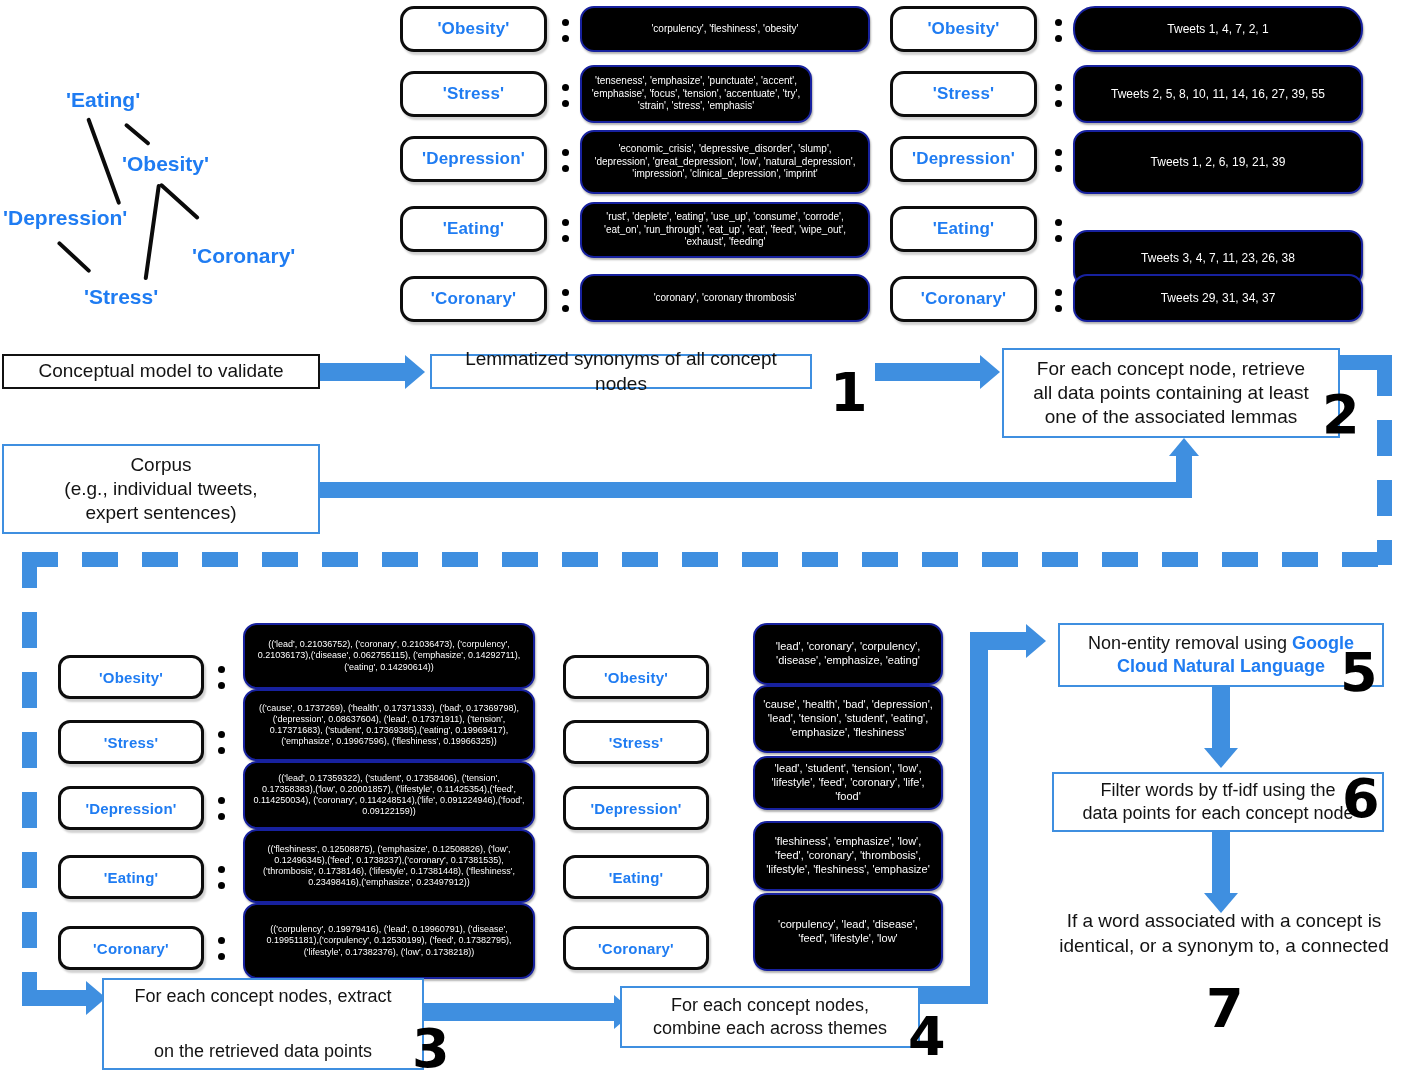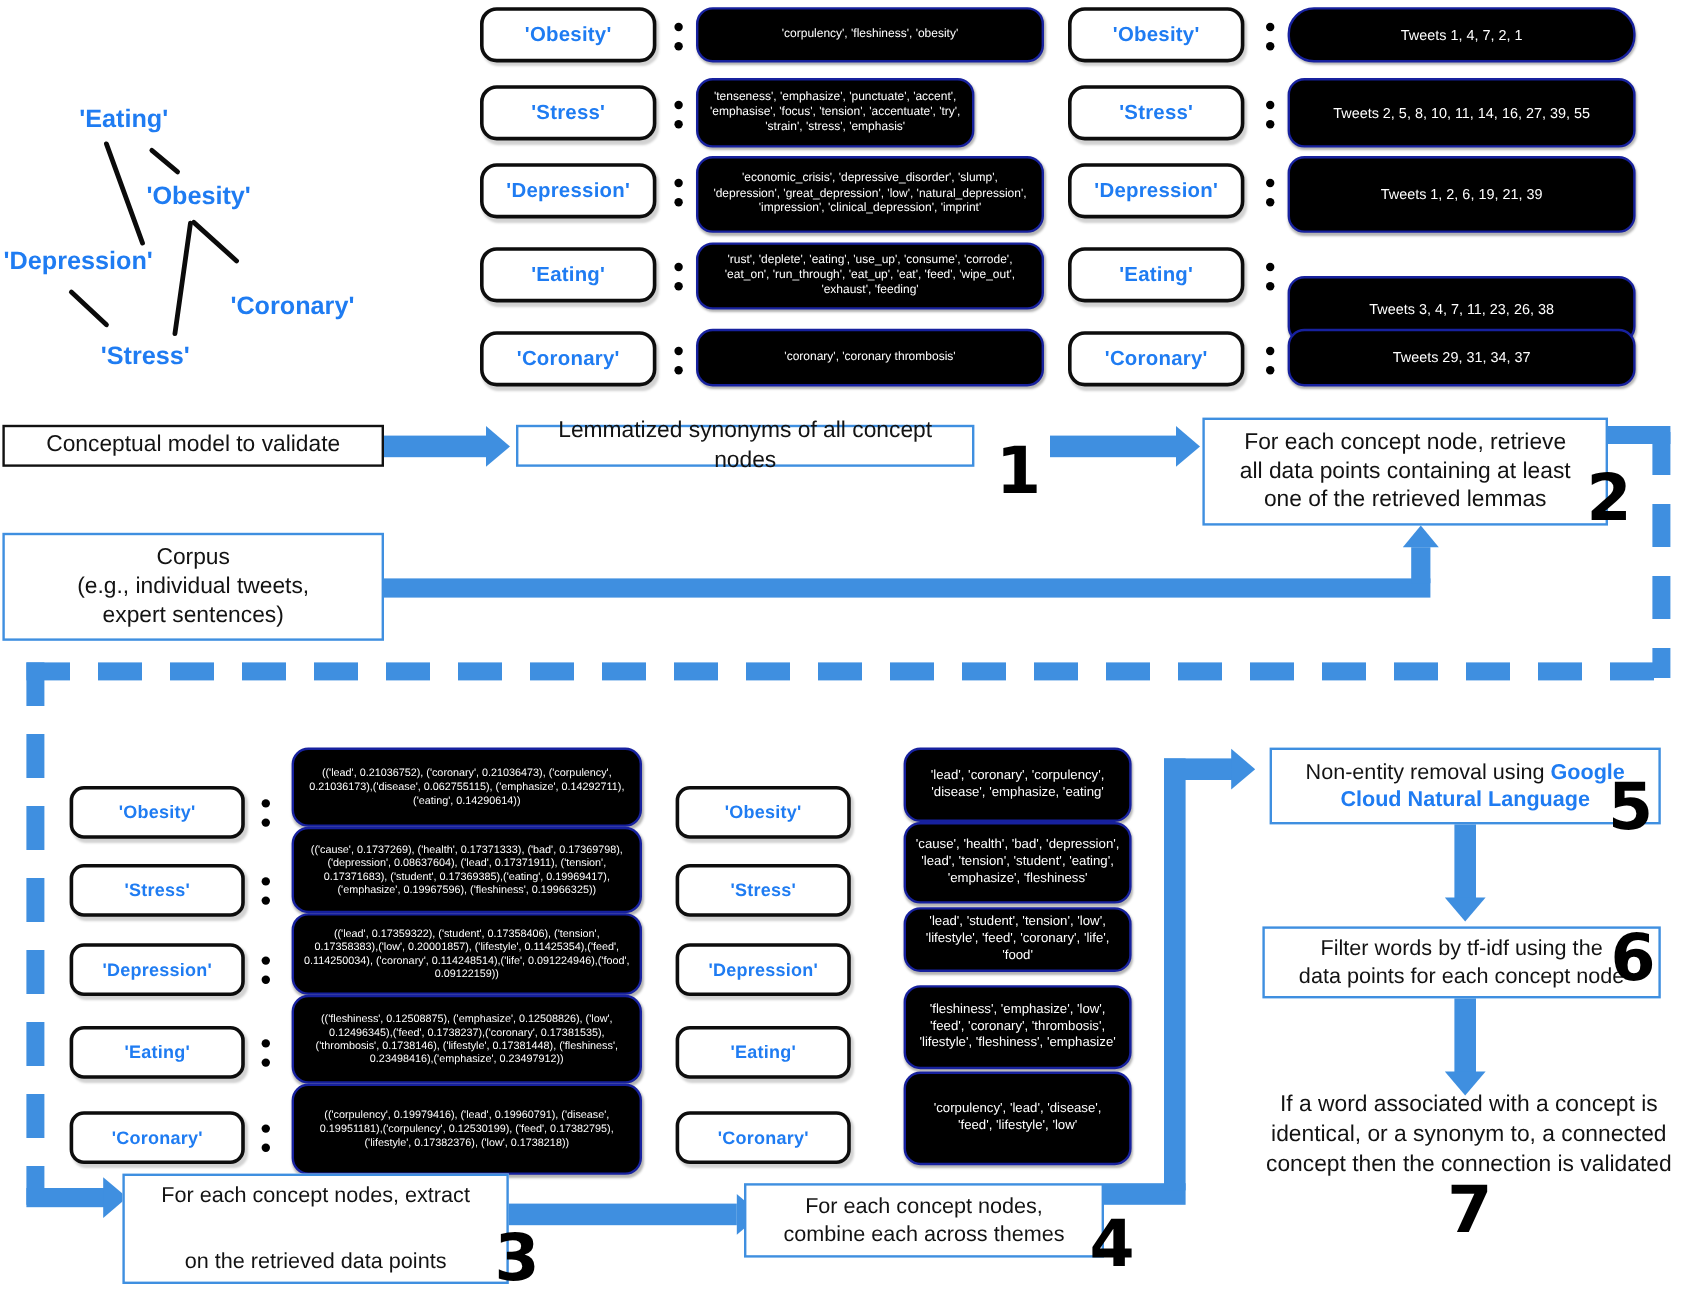--- a/index.html
+++ b/index.html
@@ -251,21 +251,21 @@
     <span>Lemmatized synonyms of all concept nodes</span>
   </div>
   <div class="step-num" style="left:830px;top:366px;">1</div>
 
   <div class="bar" style="left:875px;top:363px;width:105px;height:18px;"></div>
   <div class="ahead-r" style="left:980px;top:355px;"></div>
 
   <div class="proc-box" style="left:1002px;top:348px;width:338px;height:90px;flex-direction:column;">
     <span>For each concept node, retrieve</span>
     <span>all data points containing at least</span>
-    <span>one of the retrieved lemmas</span>
+    <span>one of the associated lemmas</span>
   </div>
   <div class="step-num" style="left:1322px;top:388px;">2</div>
 
   <div class="proc-box" style="left:2px;top:444px;width:318px;height:90px;flex-direction:column;">
     <span>Corpus</span>
     <span>(e.g., individual tweets,</span>
     <span>expert sentences)</span>
   </div>
 
   <div class="bar" style="left:320px;top:482px;width:872px;height:16px;"></div>
@@ -381,17 +381,16 @@
     <span>data points for each concept node</span>
   </div>
   <div class="step-num" style="left:1342px;top:772px;">6</div>
 
   <div class="bar" style="left:1212px;top:832px;width:18px;height:62px;"></div>
   <div class="ahead-d" style="left:1204px;top:893px;"></div>
 
   <div class="plain-text" style="left:1030px;top:908px;width:388px;">
     <div>If a word associated with a concept is</div>
     <div>identical, or a synonym to, a connected</div>
-    <div>concept then the connection is validated</div>
   </div>
   <div class="step-num" style="left:1206px;top:982px;">7</div>
 
 </div>
 
 </body></html>

